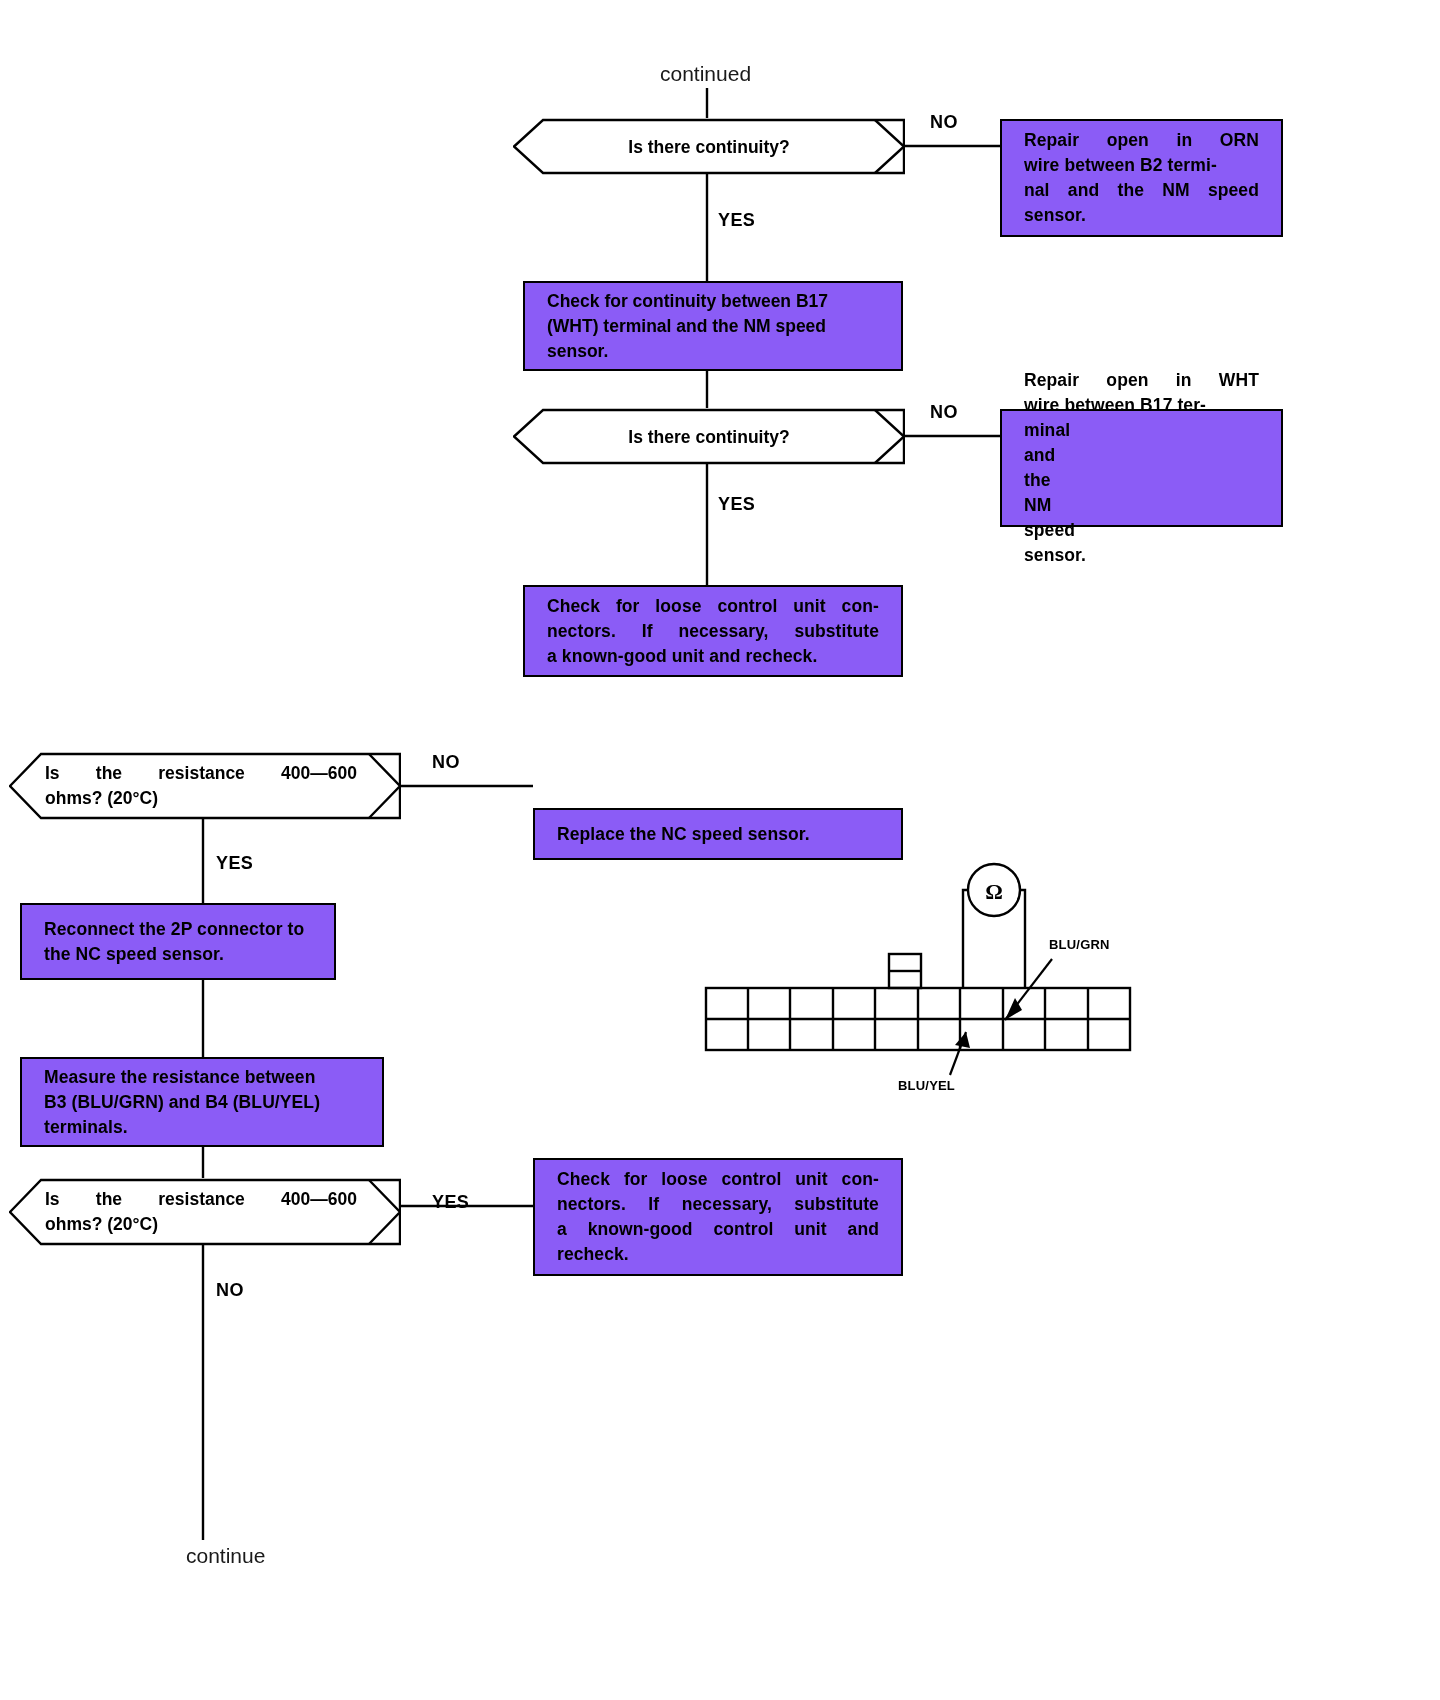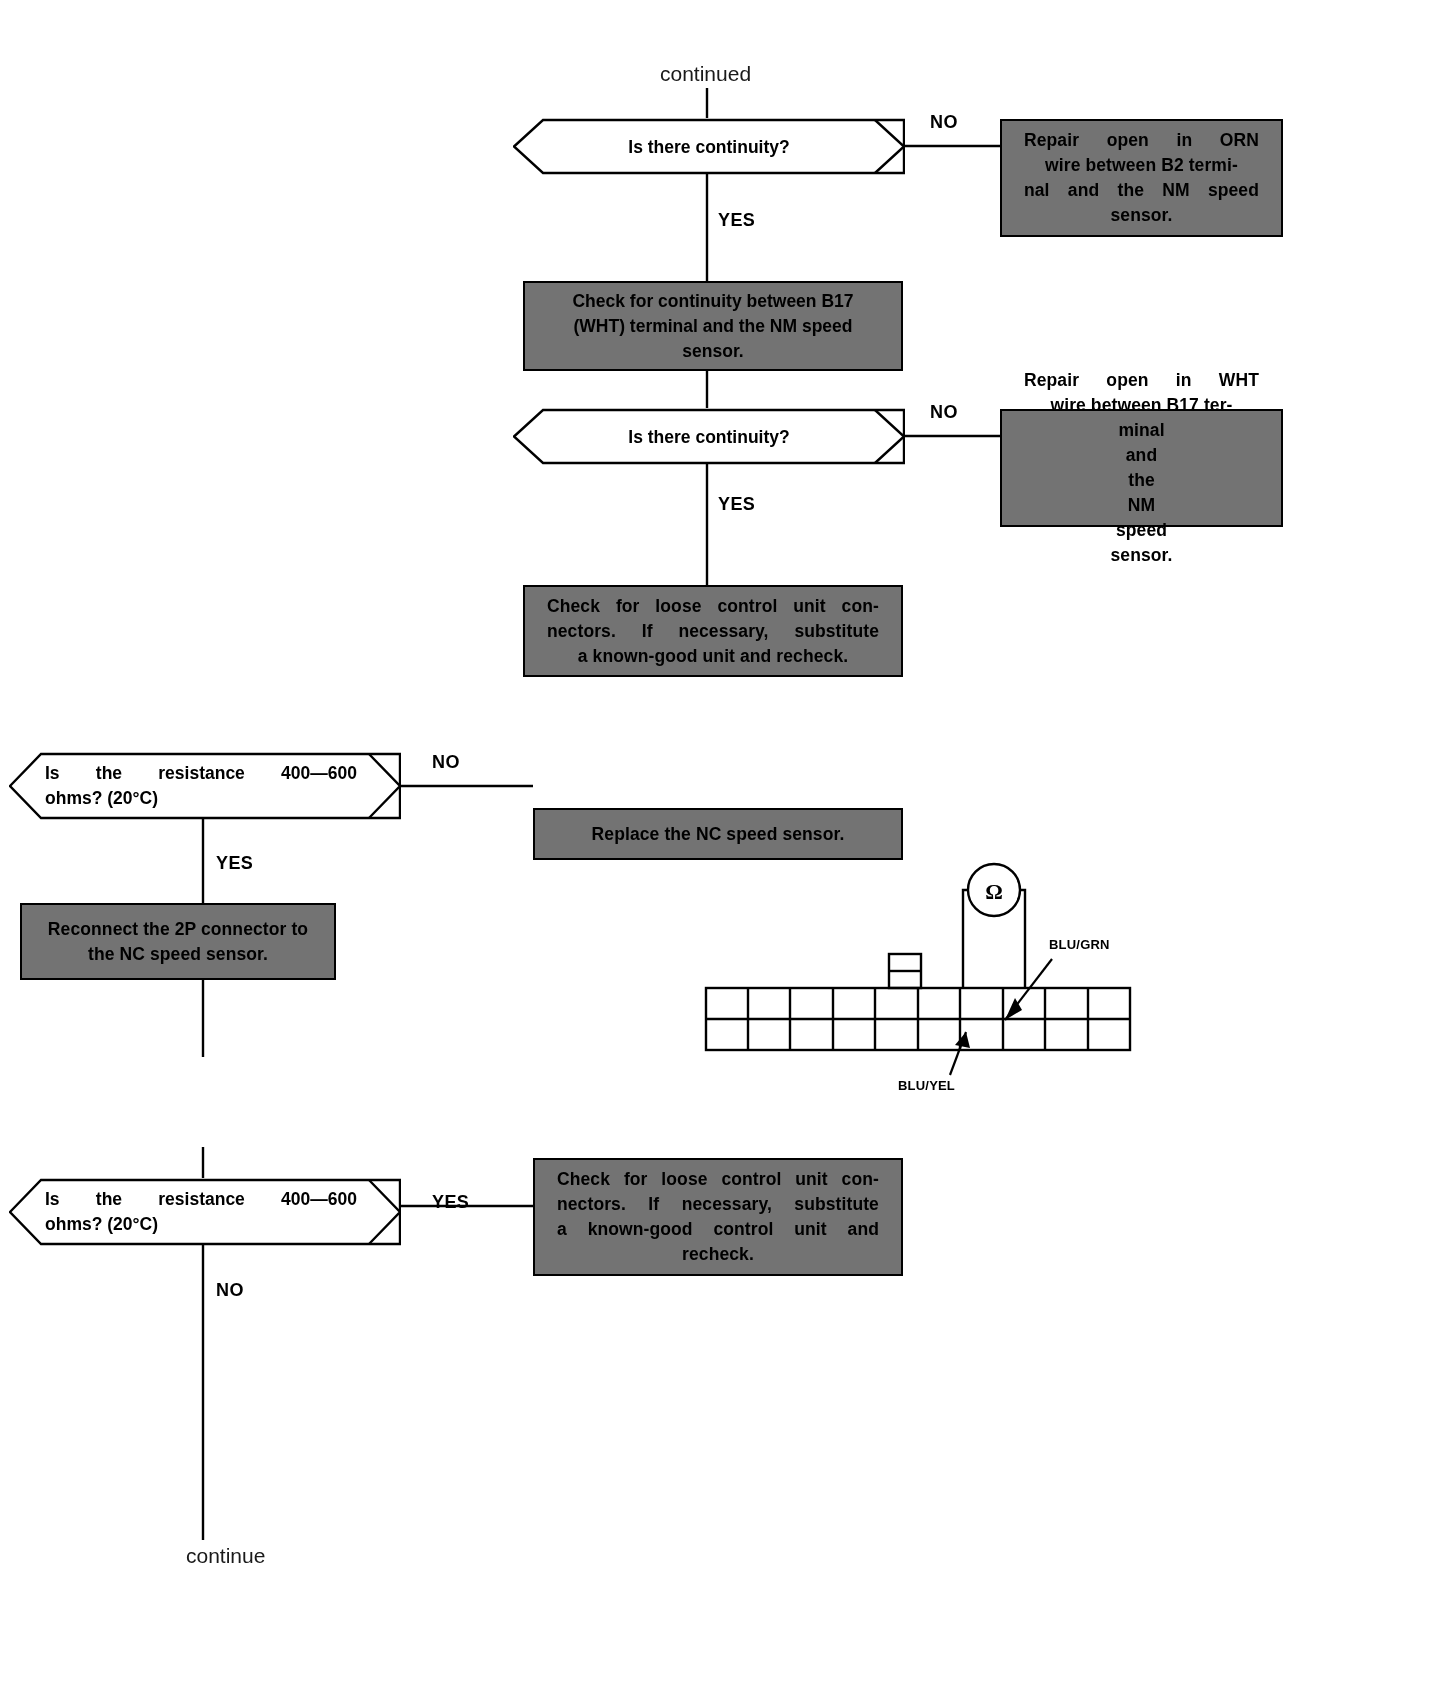--- a/index.html
+++ b/index.html
@@ -11,31 +11,30 @@
     position:relative;
     overflow:hidden;
   }
   .canvas{position:absolute;left:0;top:0;width:1440px;height:1700px;}
   svg.lines{position:absolute;left:0;top:0;width:1440px;height:1700px;pointer-events:none;}
 
   
   .proc{
     position:absolute;
     border:2px solid #000;
-    background:#737373;
+    background:#8b5cf6;
     box-sizing:border-box;
     display:flex;
     align-items:center;
   }
   .proc .txt{
     padding:0 22px;
     font-size:17.5px;
     line-height:25px;
     width:100%;
-    text-align:center;
   }
   .proc.bold .txt{font-weight:bold;letter-spacing:.1px;}
   .proc.reg .txt{font-weight:bold;letter-spacing:0;}
 
   
   .just{text-align:justify;}
 
   
   .hex{position:absolute;}
   .hex .hexbody{
@@ -227,20 +226,27 @@
     </div>
   </div>
 
   <div class="proc bold" style="left:20px;top:903px;width:316px;height:77px;">
     <div class="txt">
       <div>Reconnect the 2P connector to</div>
       <div>the NC speed sensor.</div>
     </div>
   </div>
 
+  <div class="proc bold" style="left:20px;top:1057px;width:364px;height:90px;">
+    <div class="txt">
+      <div>Measure the resistance between</div>
+      <div>B3 (BLU/GRN) and B4 (BLU/YEL)</div>
+      <div>terminals.</div>
+    </div>
+  </div>
 
   <div class="hex" style="left:9px;top:1178px;width:392px;height:68px;">
     <svg class="hexbody" viewBox="0 0 392 68" preserveAspectRatio="none">
       <polygon points="1,34 32,2 391,2 391,66 32,66" fill="#fff" stroke="#000" stroke-width="2.4" vector-effect="non-scaling-stroke"></polygon>
       <polyline points="360,2 391,34 360,66" fill="#fff" stroke="#000" stroke-width="2.4" vector-effect="non-scaling-stroke"></polyline>
     </svg>
     <div class="hextext leftal" style="padding-left:36px;padding-right:44px;">
       <div class="jrow">
         <span>Is</span>
         <span>the</span>

